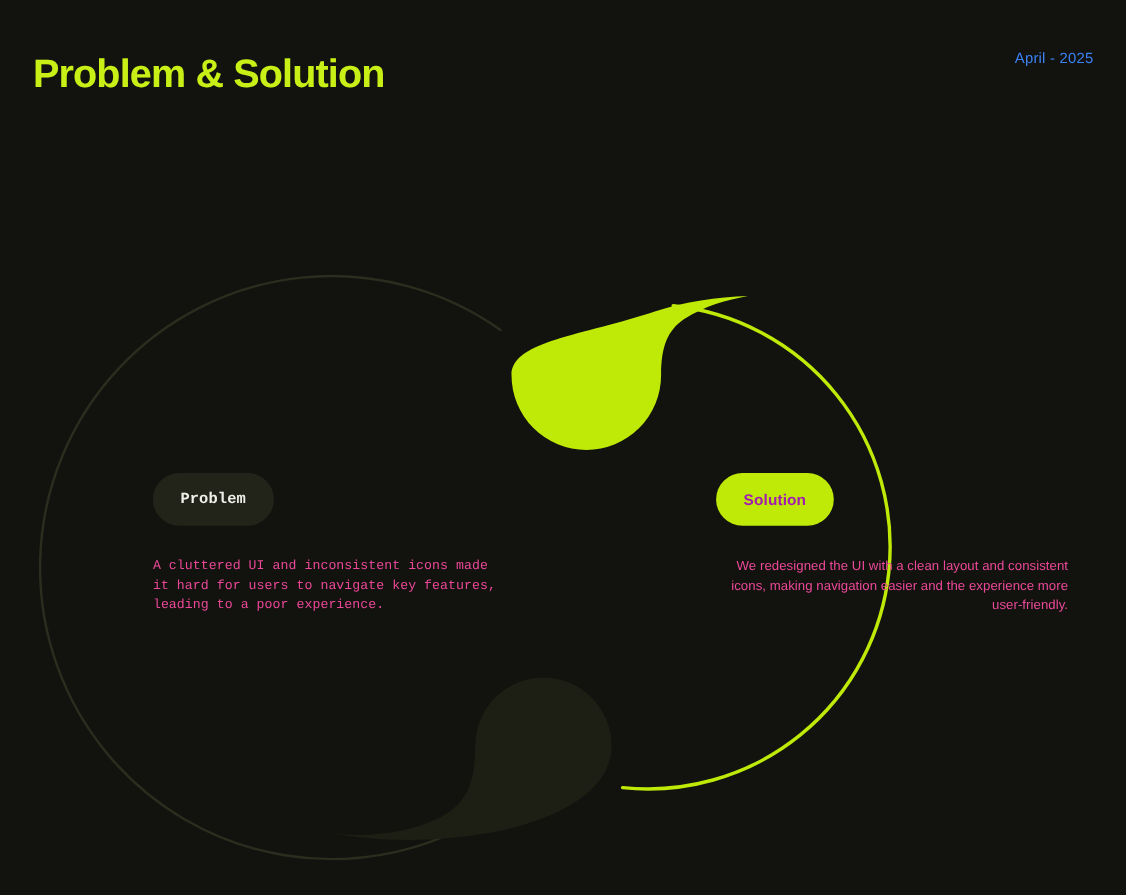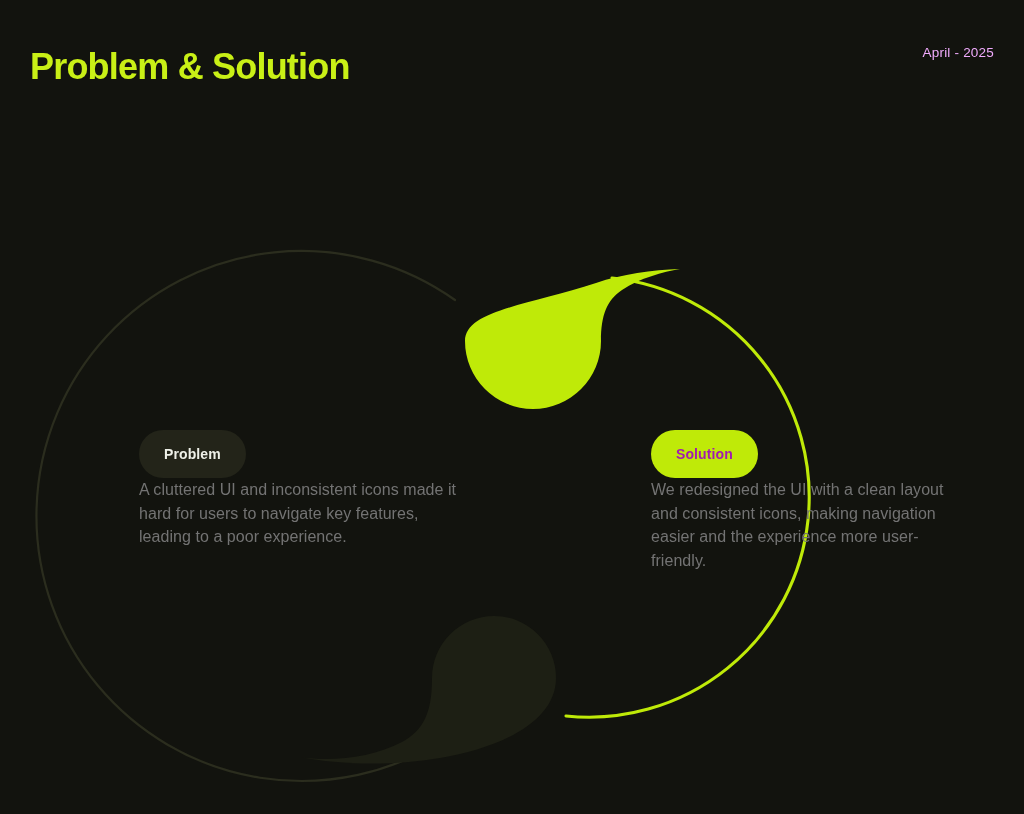--- a/index.html
+++ b/index.html
@@ -43,38 +43,38 @@
     font-weight:700;
     color:#c9f016;
     letter-spacing:-0.8px;
     line-height:1.05;
   }
   .date-tag {
     position:absolute;
     right:30px; top:45px;
     font-size:13.5px;
     font-weight:400;
-    color:#f0abfc;
+    color:#3b82f6;
     letter-spacing:0.2px;
     z-index:5;
   }
 
   
   .columns {
     position:absolute;
     left:0; top:430px;
     width:1024px;
     z-index:4;
   }
   .col {
     position:absolute;
     top:0;
     width:330px;
   }
-  .col-problem  { left:139px; }
+  .col-problem  { left:139px;font-family:Liberation Mono, monospace; }
   .col-solution { left:651px; }
 
   .pill {
     display:inline-block;
     border-radius:999px;
     font-size:14px;
     font-weight:700;
     letter-spacing:0.1px;
     line-height:1;
     padding:17px 25px 17px 25px;
@@ -82,28 +82,29 @@
   .pill-problem {
     background:#232419;
     color:#eef0e8;
   }
   .pill-solution {
     background:#bfea08;
     color:#a21caf;
   }
 
   .body-text {
-    font-size:16px;
+    margin-top:28px;
+    font-size:12px;
     font-weight:400;
     line-height:1.48;
-    color:#737373;
+    color:#ec4899;
     letter-spacing:0.05px;
     white-space:pre-line;
   }
-  .col-solution .body-text { width:320px; }
+  .col-solution .body-text { width:320px;text-align:right; }
   .col-problem  .body-text { width:320px; }
 </style>
 </head>
 <body>
 
 <div id="slide">
 
   <svg id="shapes" viewBox="0 0 1024 814" width="1024" height="814" xmlns="http://www.w3.org/2000/svg">
 
     <path d="M 455 300

